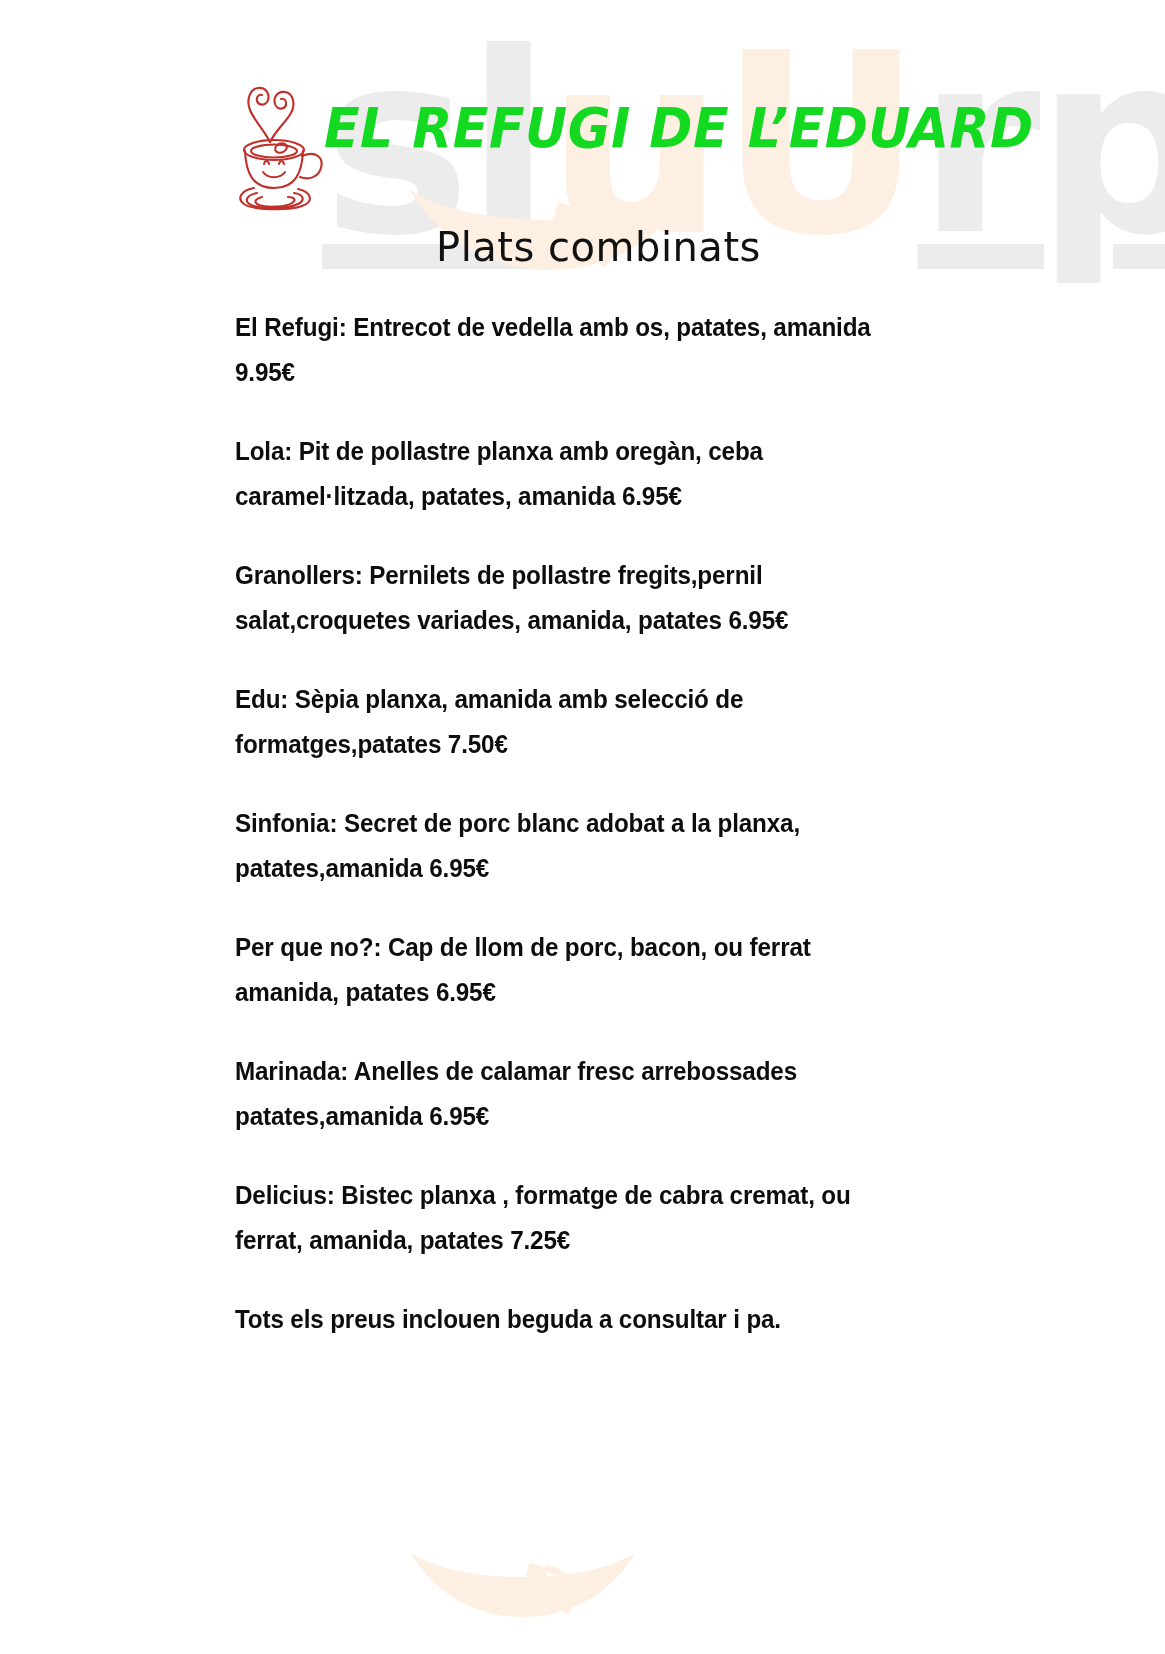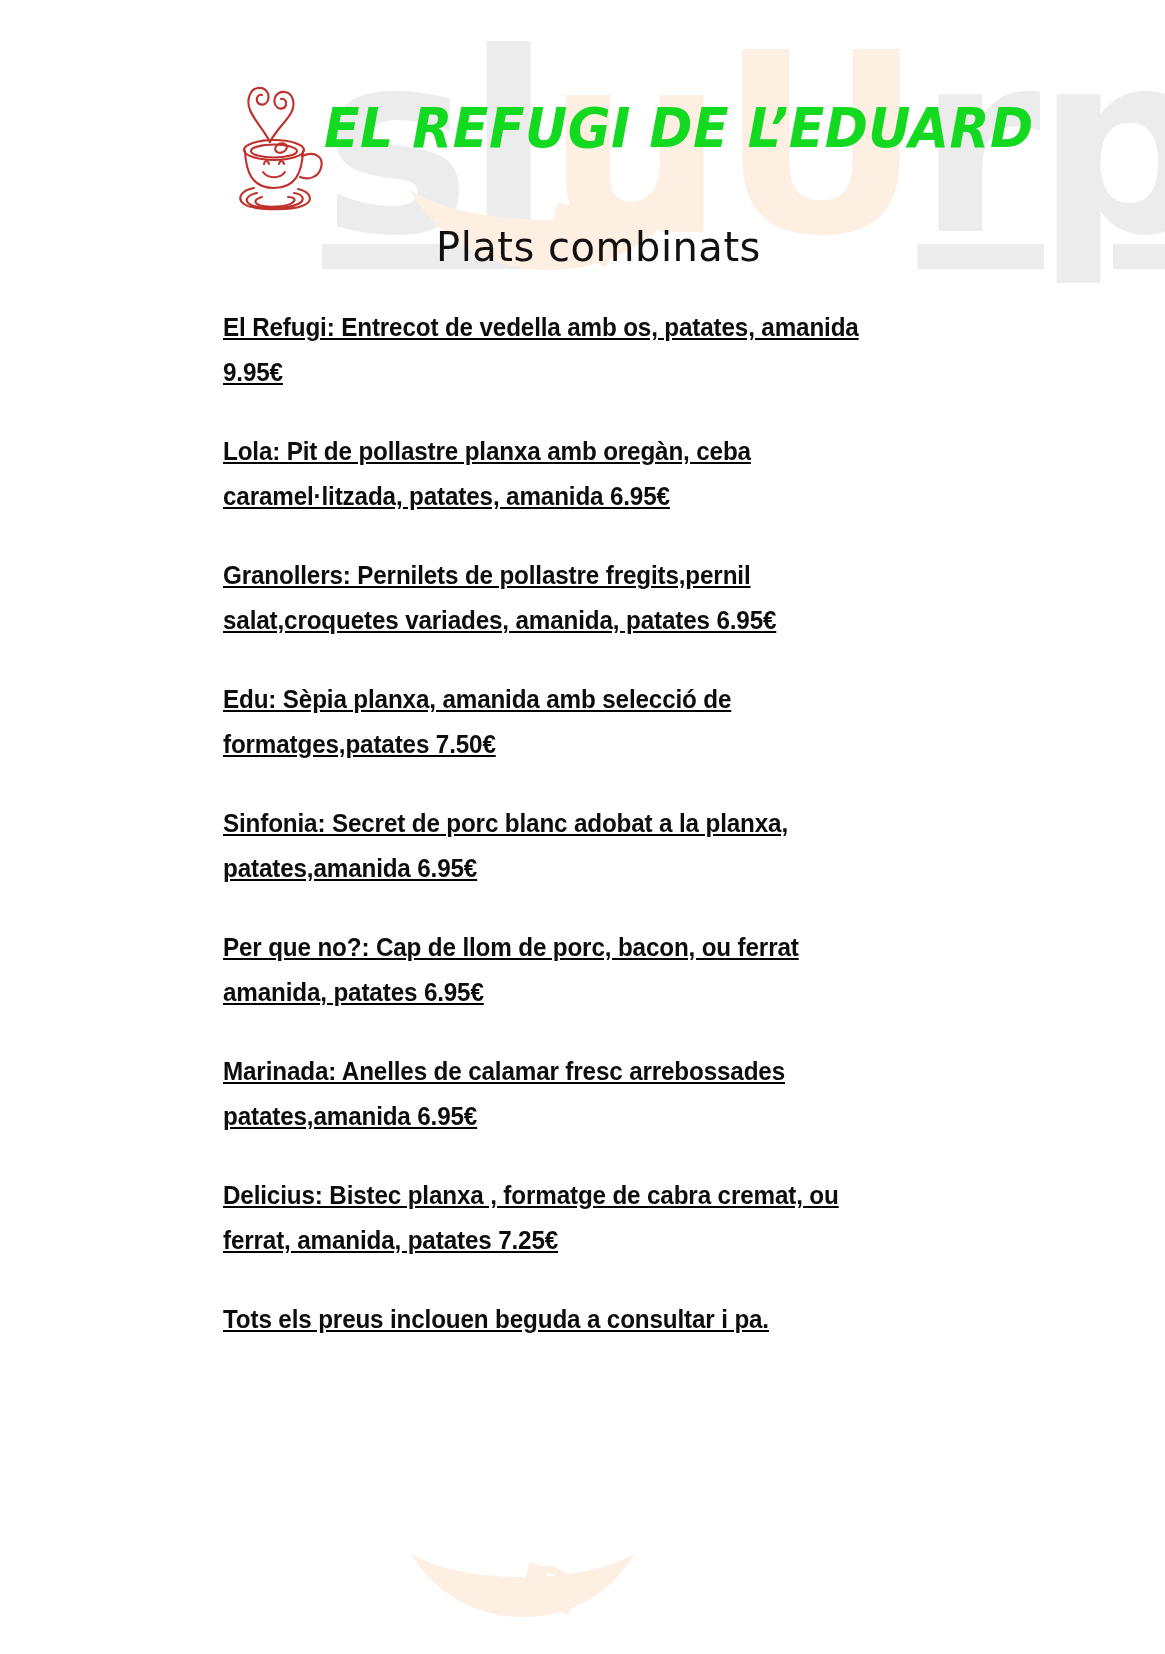--- a/index.html
+++ b/index.html
@@ -106,24 +106,23 @@
     font-family: "DejaVu Sans", sans-serif;
     font-size: 40px;
     line-height: 50px;
     color: #111111;
     letter-spacing: 0.5px;
   }
 
   
   .menu-body {
     position: absolute;
-    left: 223px;
+    left: 235px;
     top: 305px;
     width: 680px;
-    text-decoration: underline;
   }
   .menu-item {
     margin: 0 0 34px 0;
     font-family: "Liberation Sans", sans-serif;
     font-weight: bold;
     font-size: 25.5px;
     line-height: 45px;
     color: #0d0d0d;
     letter-spacing: -0.15px;
     transform: scaleX(0.95);

